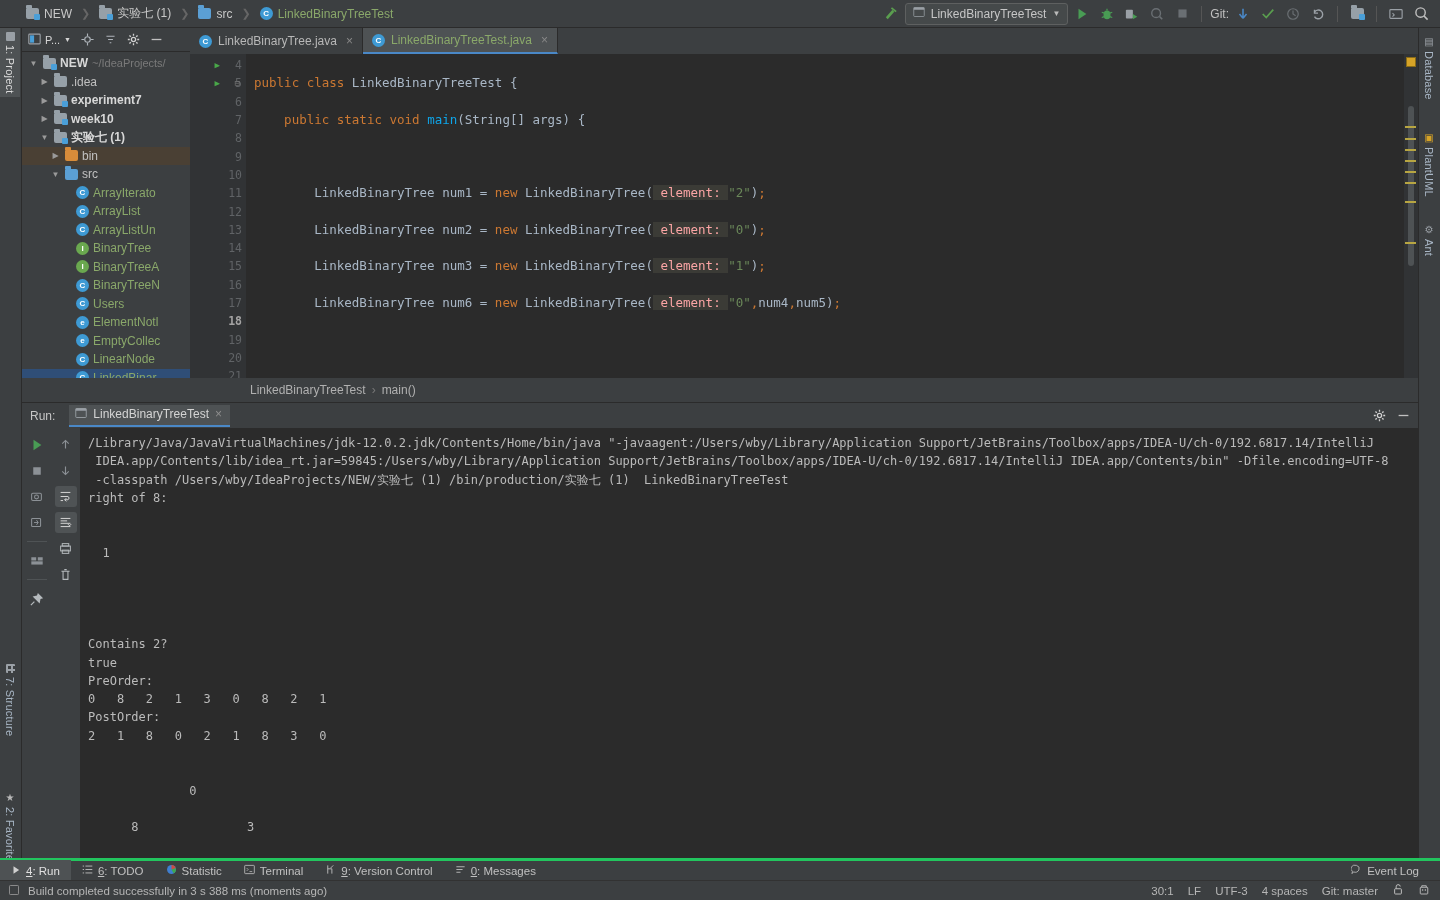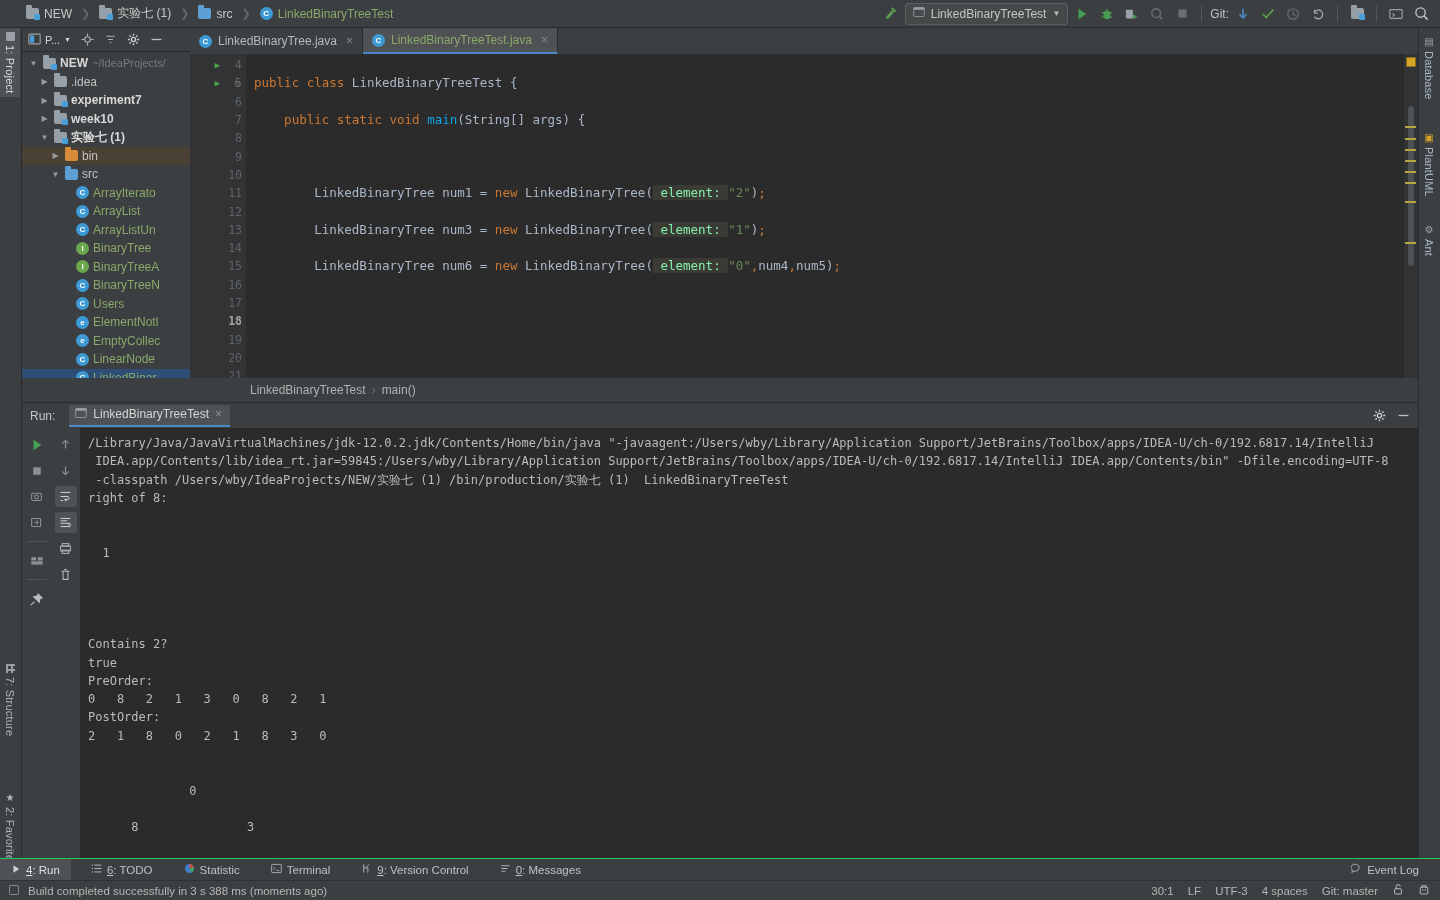--- a/index.html
+++ b/index.html
@@ -111,21 +111,21 @@
   .gline .fold { position:absolute; right:6px; color:#7a7a7a; font-size:9px; }
   .gline.cur .num { color:#a4a3a3; font-weight:bold; }
 
   .code {
     flex:1; font-family:"DejaVu Sans Mono", monospace; font-size:12.5px; line-height:18.3px;
     color:#a9b7c6; padding-top:2px; white-space:pre; position:relative; padding-left:8px;
   }
   .code .ln { height:18.3px; }
   .kw { color:#cc7832; }
   .str { color:#6a8759; }
-  .hint { color:#86efac; background:#3b3b36; font-style:normal; }
+  .hint { color:#fca5a5; background:#3b3b36; font-style:normal; }
   .ident { color:#a9b7c6; }
   .fn { color:#ffc66d; }
   .semi { color:#cc7832; }
 
   .scrollmap { position:absolute; right:0; top:0; width:14px; height:324px; background:#313335; }
   .sm-thumb { position:absolute; right:4px; top:52px; width:6px; height:160px; background:#4e5254; border-radius:3px;}
   .sm-mark { position:absolute; right:2px; width:11px; height:2px; background:#b8a642; }
   .topmark { position:absolute; right:2px; top:3px; width:10px; height:10px; background:#d6a327; border:1px solid #8a6c18;}
 
   .breadcrumbbar {
@@ -157,21 +157,21 @@
 
   .console {
     flex:1; position:relative; font-family:"DejaVu Sans Mono", monospace;
     font-size:12px; line-height:18.3px; color:#bbbbbb; padding:6px 8px 0 8px; overflow:hidden;
     white-space:pre; background:#2b2b2b;
   }
 
   
   .toolbtns {
     position:absolute; left:0; top:858px; width:1440px; height:22px; background:#3c3f41;
-    display:flex; align-items:center; gap:9px; border-top:1px solid #22c55e;justify-content:space-between;
+    display:flex; align-items:center; gap:0; border-top:3px solid #22c55e;justify-content:space-between;
   }
   .tw {
     display:flex; align-items:center; gap:5px; height:22px; padding:0 11px; font-size:11.5px; color:#c0c0c0;
   }
   .tw.sel { background:#4e5254; color:#e0e0e0; }
   .tw u { text-decoration:underline; }
   .toolbtns-right { margin-left:auto; display:flex; align-items:center; gap:5px; padding-right:10px; }
 
   .statusbar {
     position:absolute; left:0; top:880px; width:1440px; height:20px; background:#3c3f41;
@@ -529,20 +529,21 @@
           </div>
           <div class="gline">
             <span class="num">21</span>
           </div>
         </div>
       <div class="code">
 <div class="ln"><span class="kw">public</span> <span class="kw">class</span> <span class="ident">LinkedBinaryTreeTest</span> {</div>
 <div class="ln">    <span class="kw">public</span> <span class="kw">static</span> <span class="kw">void</span> <span class="fn" style="font-style:normal;color:#0ea5e9">main</span>(<span class="ident">String</span>[] <span class="ident">args</span>) {</div>
 <div class="ln"> </div>
 <div class="ln">        <span class="ident">LinkedBinaryTree</span> <span class="ident">num1</span> = <span class="kw">new</span> <span class="ident">LinkedBinaryTree</span>(<span class="hint"> element: </span><span class="str">"2"</span>)<span class="semi">;</span></div>
+<div class="ln">        <span class="ident">LinkedBinaryTree</span> <span class="ident">num2</span> = <span class="kw">new</span> <span class="ident">LinkedBinaryTree</span>(<span class="hint"> element: </span><span class="str">"0"</span>)<span class="semi">;</span></div>
 <div class="ln">        <span class="ident">LinkedBinaryTree</span> <span class="ident">num3</span> = <span class="kw">new</span> <span class="ident">LinkedBinaryTree</span>(<span class="hint"> element: </span><span class="str">"1"</span>)<span class="semi">;</span></div>
 <div class="ln">        <span class="ident">LinkedBinaryTree</span> <span class="ident">num6</span> = <span class="kw">new</span> <span class="ident">LinkedBinaryTree</span>(<span class="hint"> element: </span><span class="str">"0"</span><span class="semi">,</span><span class="ident">num4</span><span class="semi">,</span><span class="ident">num5</span>)<span class="semi">;</span></div>
 
 
 
 
 
 
 
 

